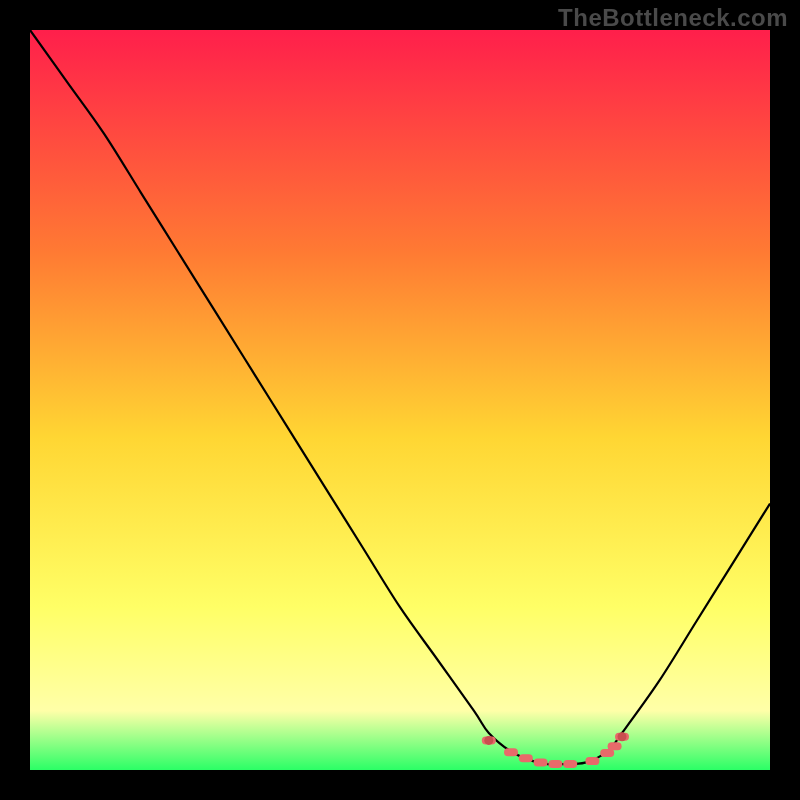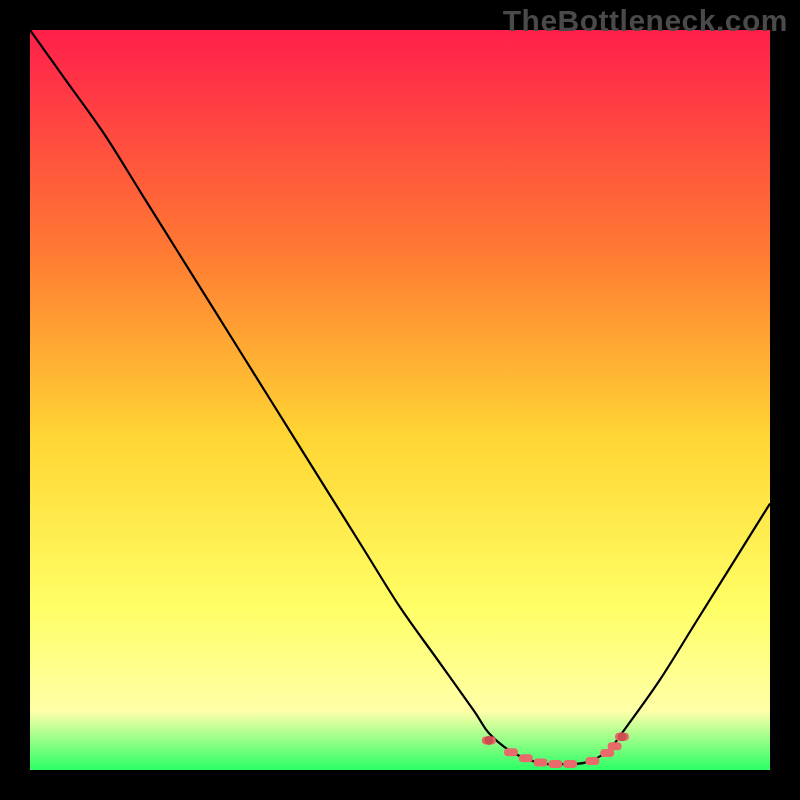--- a/index.html
+++ b/index.html
@@ -15,21 +15,21 @@
     position: relative;
     width: 800px;
     height: 800px;
     background: #000;
   }
   .watermark {
     position: absolute;
     top: 4px;
     right: 12px;
     color: #4a4a4a;
-    font-size: 30px;
+    font-size: 24px;
     font-weight: bold;
     letter-spacing: 0.5px;
     z-index: 10;
   }
   .plot-wrap {
     position: absolute;
     left: 30px;
     top: 30px;
     width: 740px;
     height: 740px;

